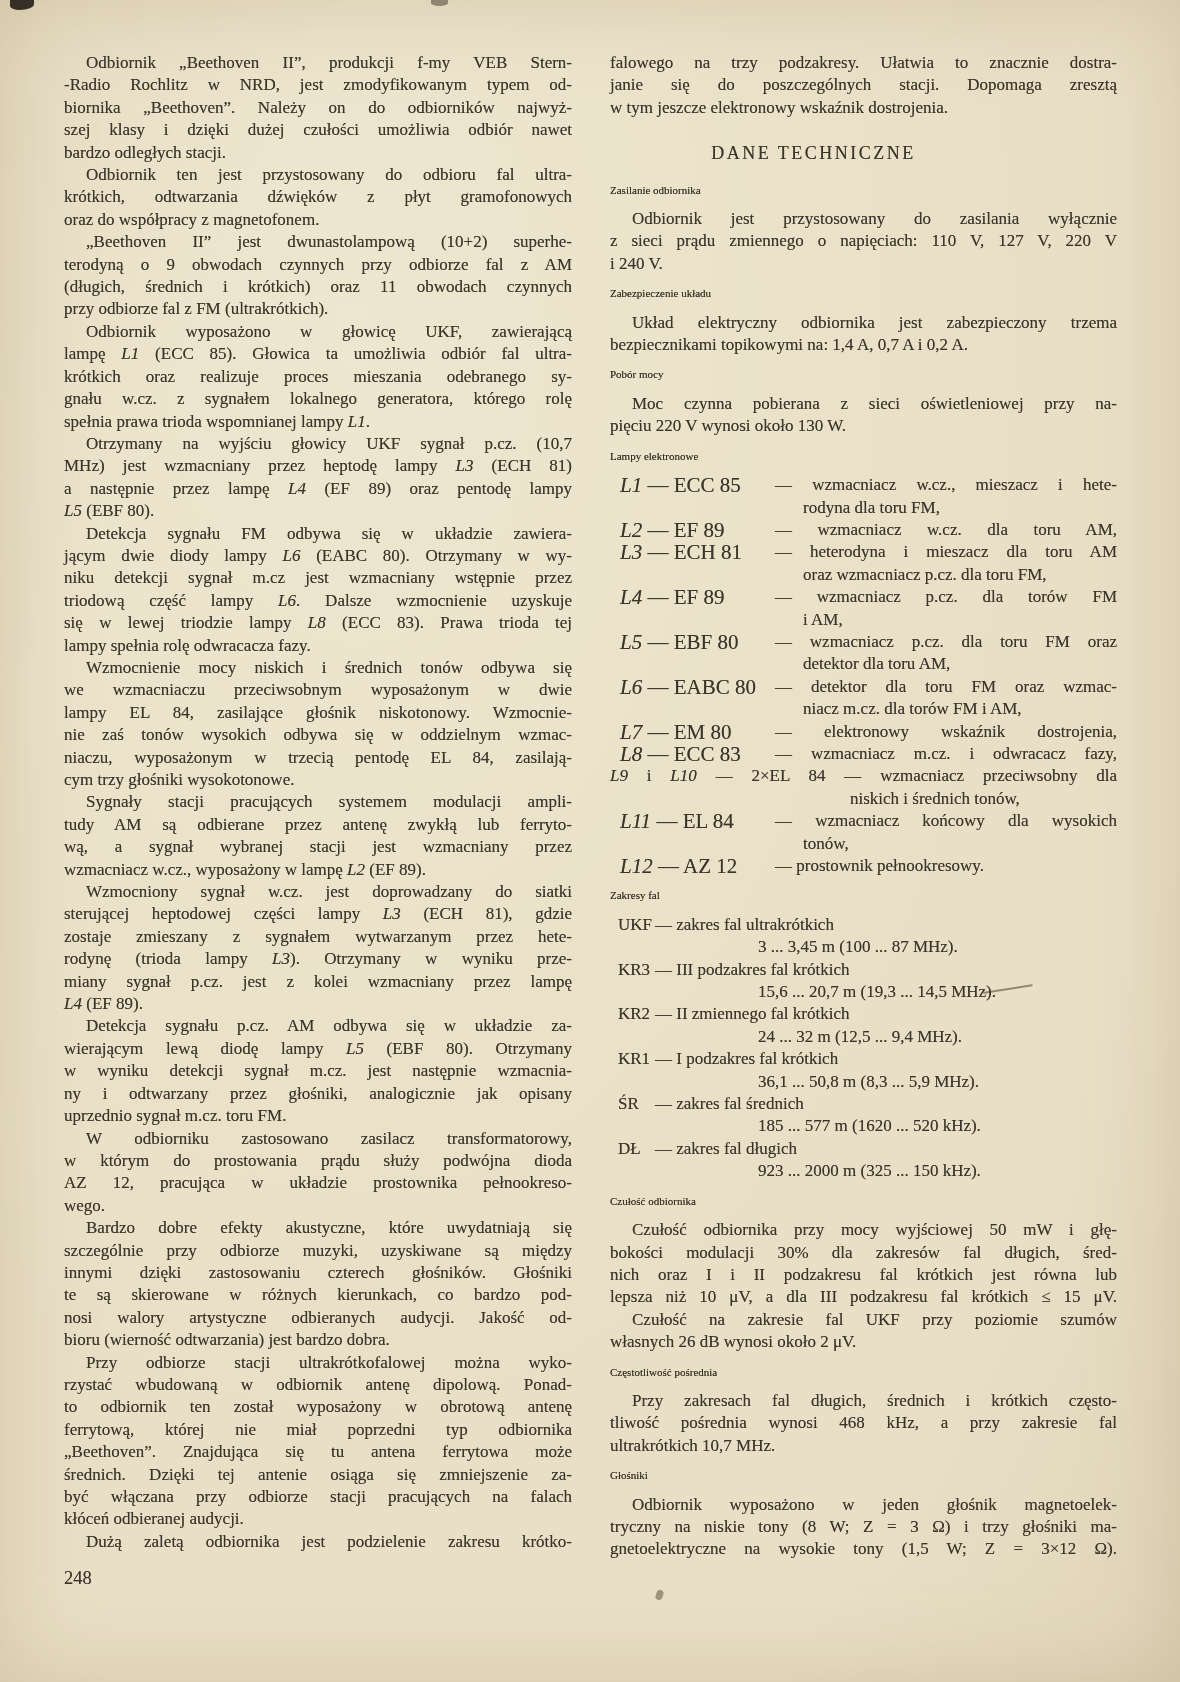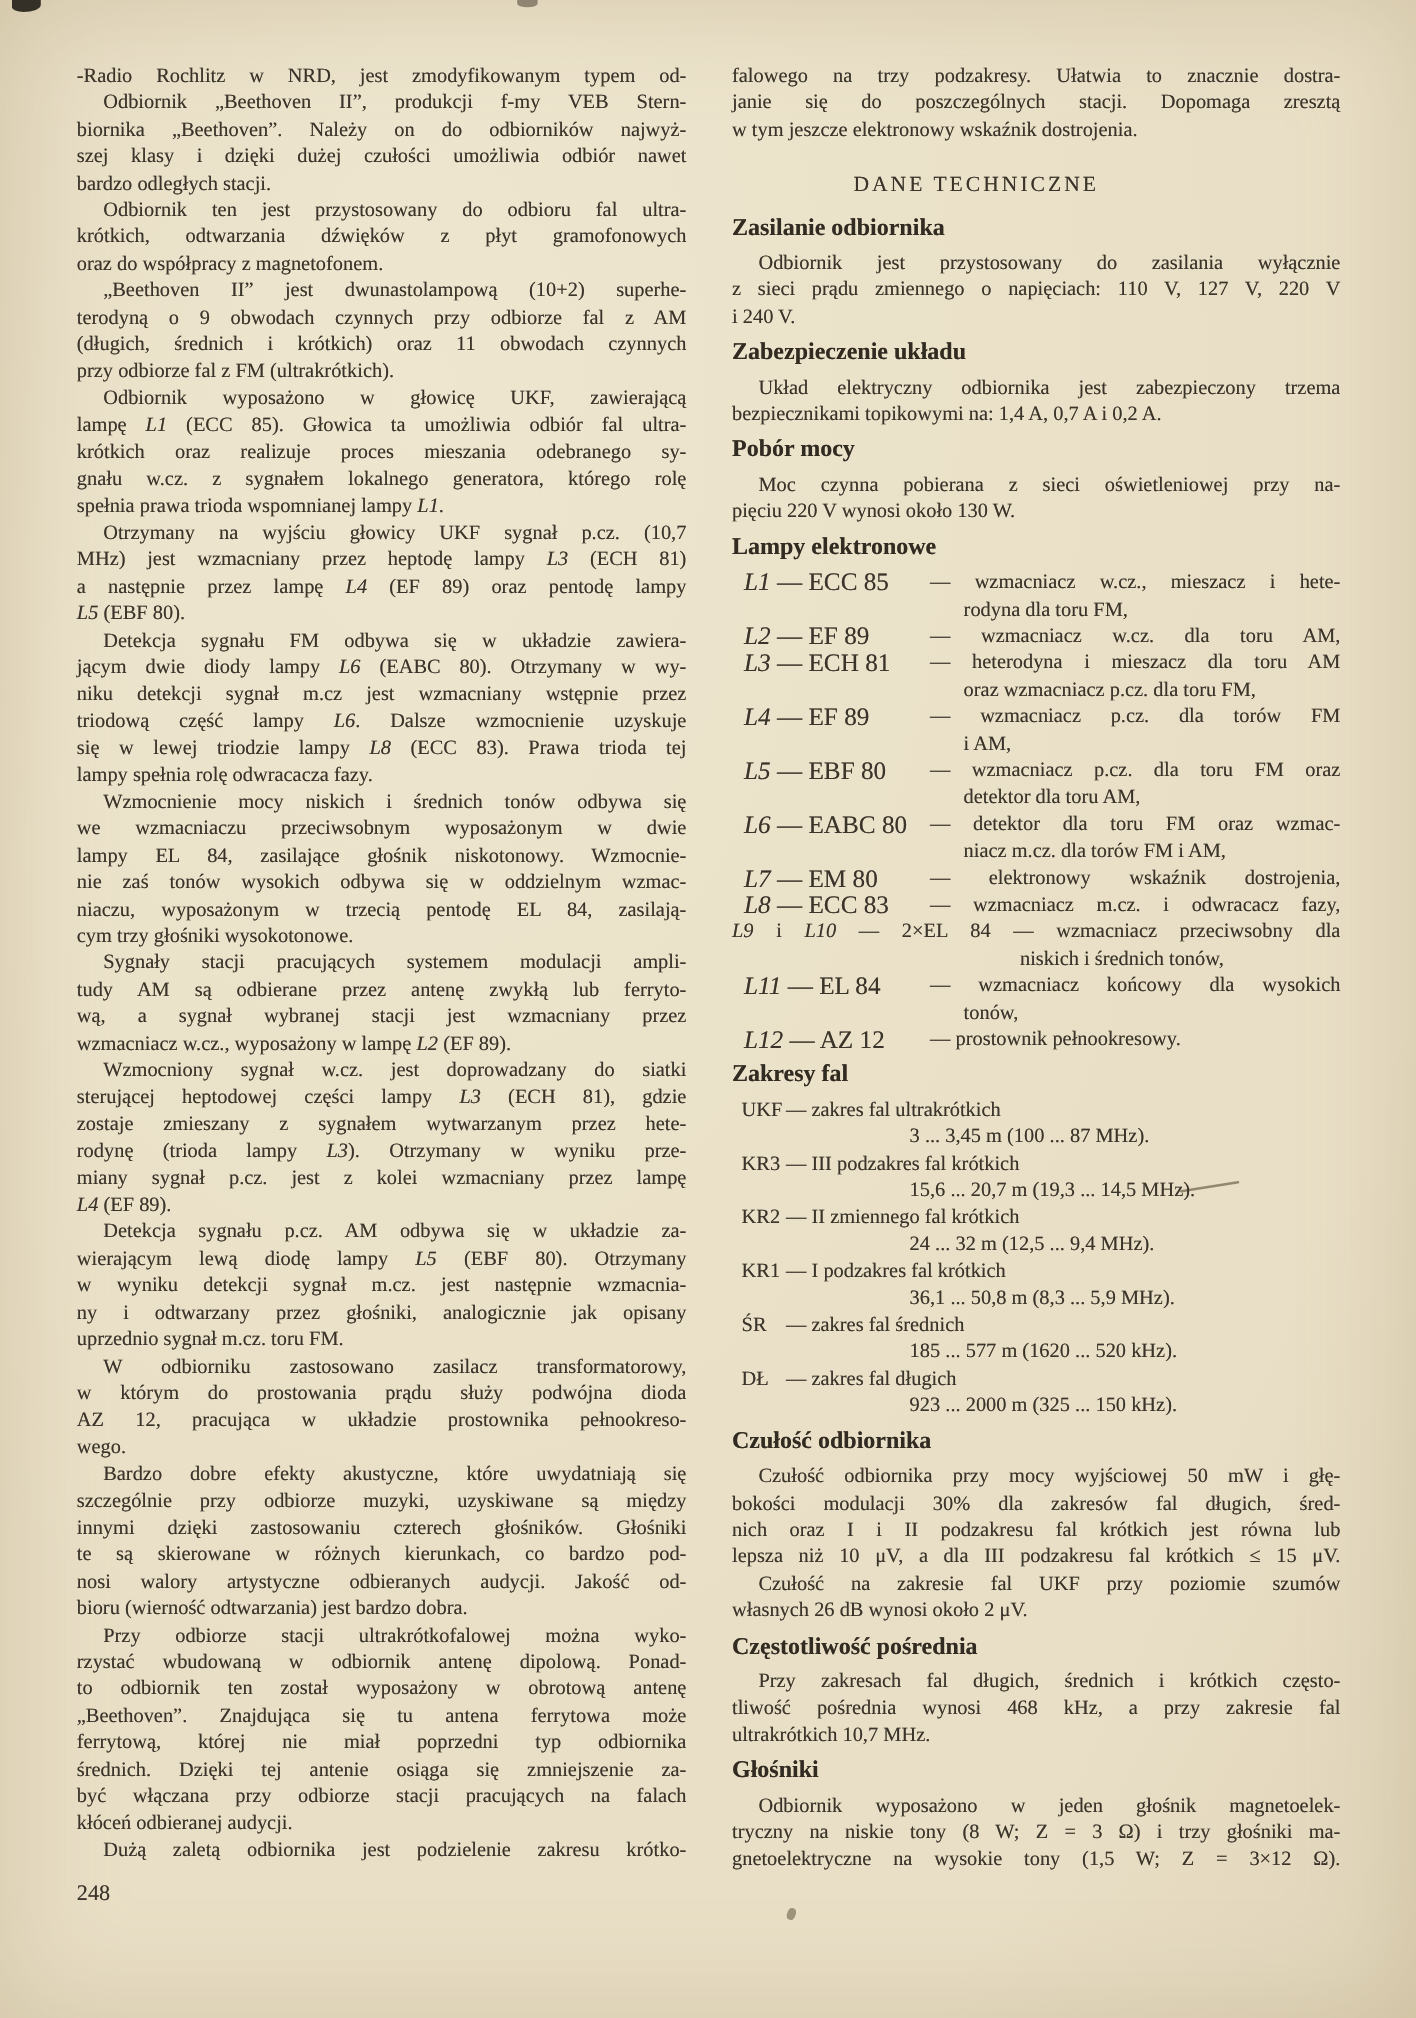--- a/index.html
+++ b/index.html
@@ -24,21 +24,21 @@
     white-space:normal;
   }
   .line.last { text-align-last:left; }
   .line.first { text-indent:22px; }
   .section-title {
     font-size:18px; line-height:22.4px; letter-spacing:2.5px;
     text-align:center; margin:23px 100px 14px 0;
     text-shadow:0 0 0.5px rgba(59,52,42,0.55);
   }
   .col-subheading {
-    font-size:20px; line-height:22.4px; font-weight:bold;
+    font-size:11px; line-height:22.4px; font-weight:normal;
     margin:7px 0 7px 0; color:#322b21;
     text-shadow:0 0 0.5px rgba(50,43,33,0.6);
   }
   
   .lamp-row { display:flex; }
   .lamp-label { flex:0 0 165px; box-sizing:border-box; padding-left:10px;
     font-size:21px; line-height:22.4px; text-shadow:0 0 0.5px rgba(59,52,42,0.55); }
   .lamp-desc { flex:1 1 auto; min-width:0; }
   .lamp-desc .cont { padding-left:28px; }
   .lamp-wide .wide-cont { padding-left:240px; }
@@ -67,22 +67,22 @@
 </head>
 <body>
 
 <div class="page">
   <div class="artifact corner-mark"></div>
   <div class="artifact top-smudge"></div>
   <div class="artifact pencil-stroke"></div>
   <div class="artifact small-mark"></div>
 
   <div class="col col-left" id="col-left">
+      <div class="line first">Odbiornik „Beethoven II”, produkcji f-my VEB Stern-</div>
       <div class="line">-Radio Rochlitz w NRD, jest zmodyfikowanym typem od-</div>
-      <div class="line first">Odbiornik „Beethoven II”, produkcji f-my VEB Stern-</div>
       <div class="line">biornika „Beethoven”. Należy on do odbiorników najwyż-</div>
       <div class="line">szej klasy i dzięki dużej czułości umożliwia odbiór nawet</div>
       <div class="line last">bardzo odległych stacji.</div>
       <div class="line first">Odbiornik ten jest przystosowany do odbioru fal ultra-</div>
       <div class="line">krótkich, odtwarzania dźwięków z płyt gramofonowych</div>
       <div class="line last">oraz do współpracy z magnetofonem.</div>
       <div class="line first">„Beethoven II” jest dwunastolampową (10+2) superhe-</div>
       <div class="line">terodyną o 9 obwodach czynnych przy odbiorze fal z AM</div>
       <div class="line">(długich, średnich i krótkich) oraz 11 obwodach czynnych</div>
       <div class="line last">przy odbiorze fal z FM (ultrakrótkich).</div>
@@ -128,22 +128,22 @@
       <div class="line last">wego.</div>
       <div class="line first">Bardzo dobre efekty akustyczne, które uwydatniają się</div>
       <div class="line">szczególnie przy odbiorze muzyki, uzyskiwane są między</div>
       <div class="line">innymi dzięki zastosowaniu czterech głośników. Głośniki</div>
       <div class="line">te są skierowane w różnych kierunkach, co bardzo pod-</div>
       <div class="line">nosi walory artystyczne odbieranych audycji. Jakość od-</div>
       <div class="line last">bioru (wierność odtwarzania) jest bardzo dobra.</div>
       <div class="line first">Przy odbiorze stacji ultrakrótkofalowej można wyko-</div>
       <div class="line">rzystać wbudowaną w odbiornik antenę dipolową. Ponad-</div>
       <div class="line">to odbiornik ten został wyposażony w obrotową antenę</div>
+      <div class="line">ferrytową, której nie miał poprzedni typ odbiornika</div>
       <div class="line">„Beethoven”. Znajdująca się tu antena ferrytowa może</div>
-      <div class="line">ferrytową, której nie miał poprzedni typ odbiornika</div>
       <div class="line">średnich. Dzięki tej antenie osiąga się zmniejszenie za-</div>
       <div class="line">być włączana przy odbiorze stacji pracujących na falach</div>
       <div class="line last">kłóceń odbieranej audycji.</div>
       <div class="line first">Dużą zaletą odbiornika jest podzielenie zakresu krótko-</div>
     </div>
   <div class="col col-right" id="col-right">
       <div class="line">falowego na trzy podzakresy. Ułatwia to znacznie dostra-</div>
       <div class="line">janie się do poszczególnych stacji. Dopomaga zresztą</div>
       <div class="line last">w tym jeszcze elektronowy wskaźnik dostrojenia.</div>
       <div class="section-title">DANE TECHNICZNE</div>

